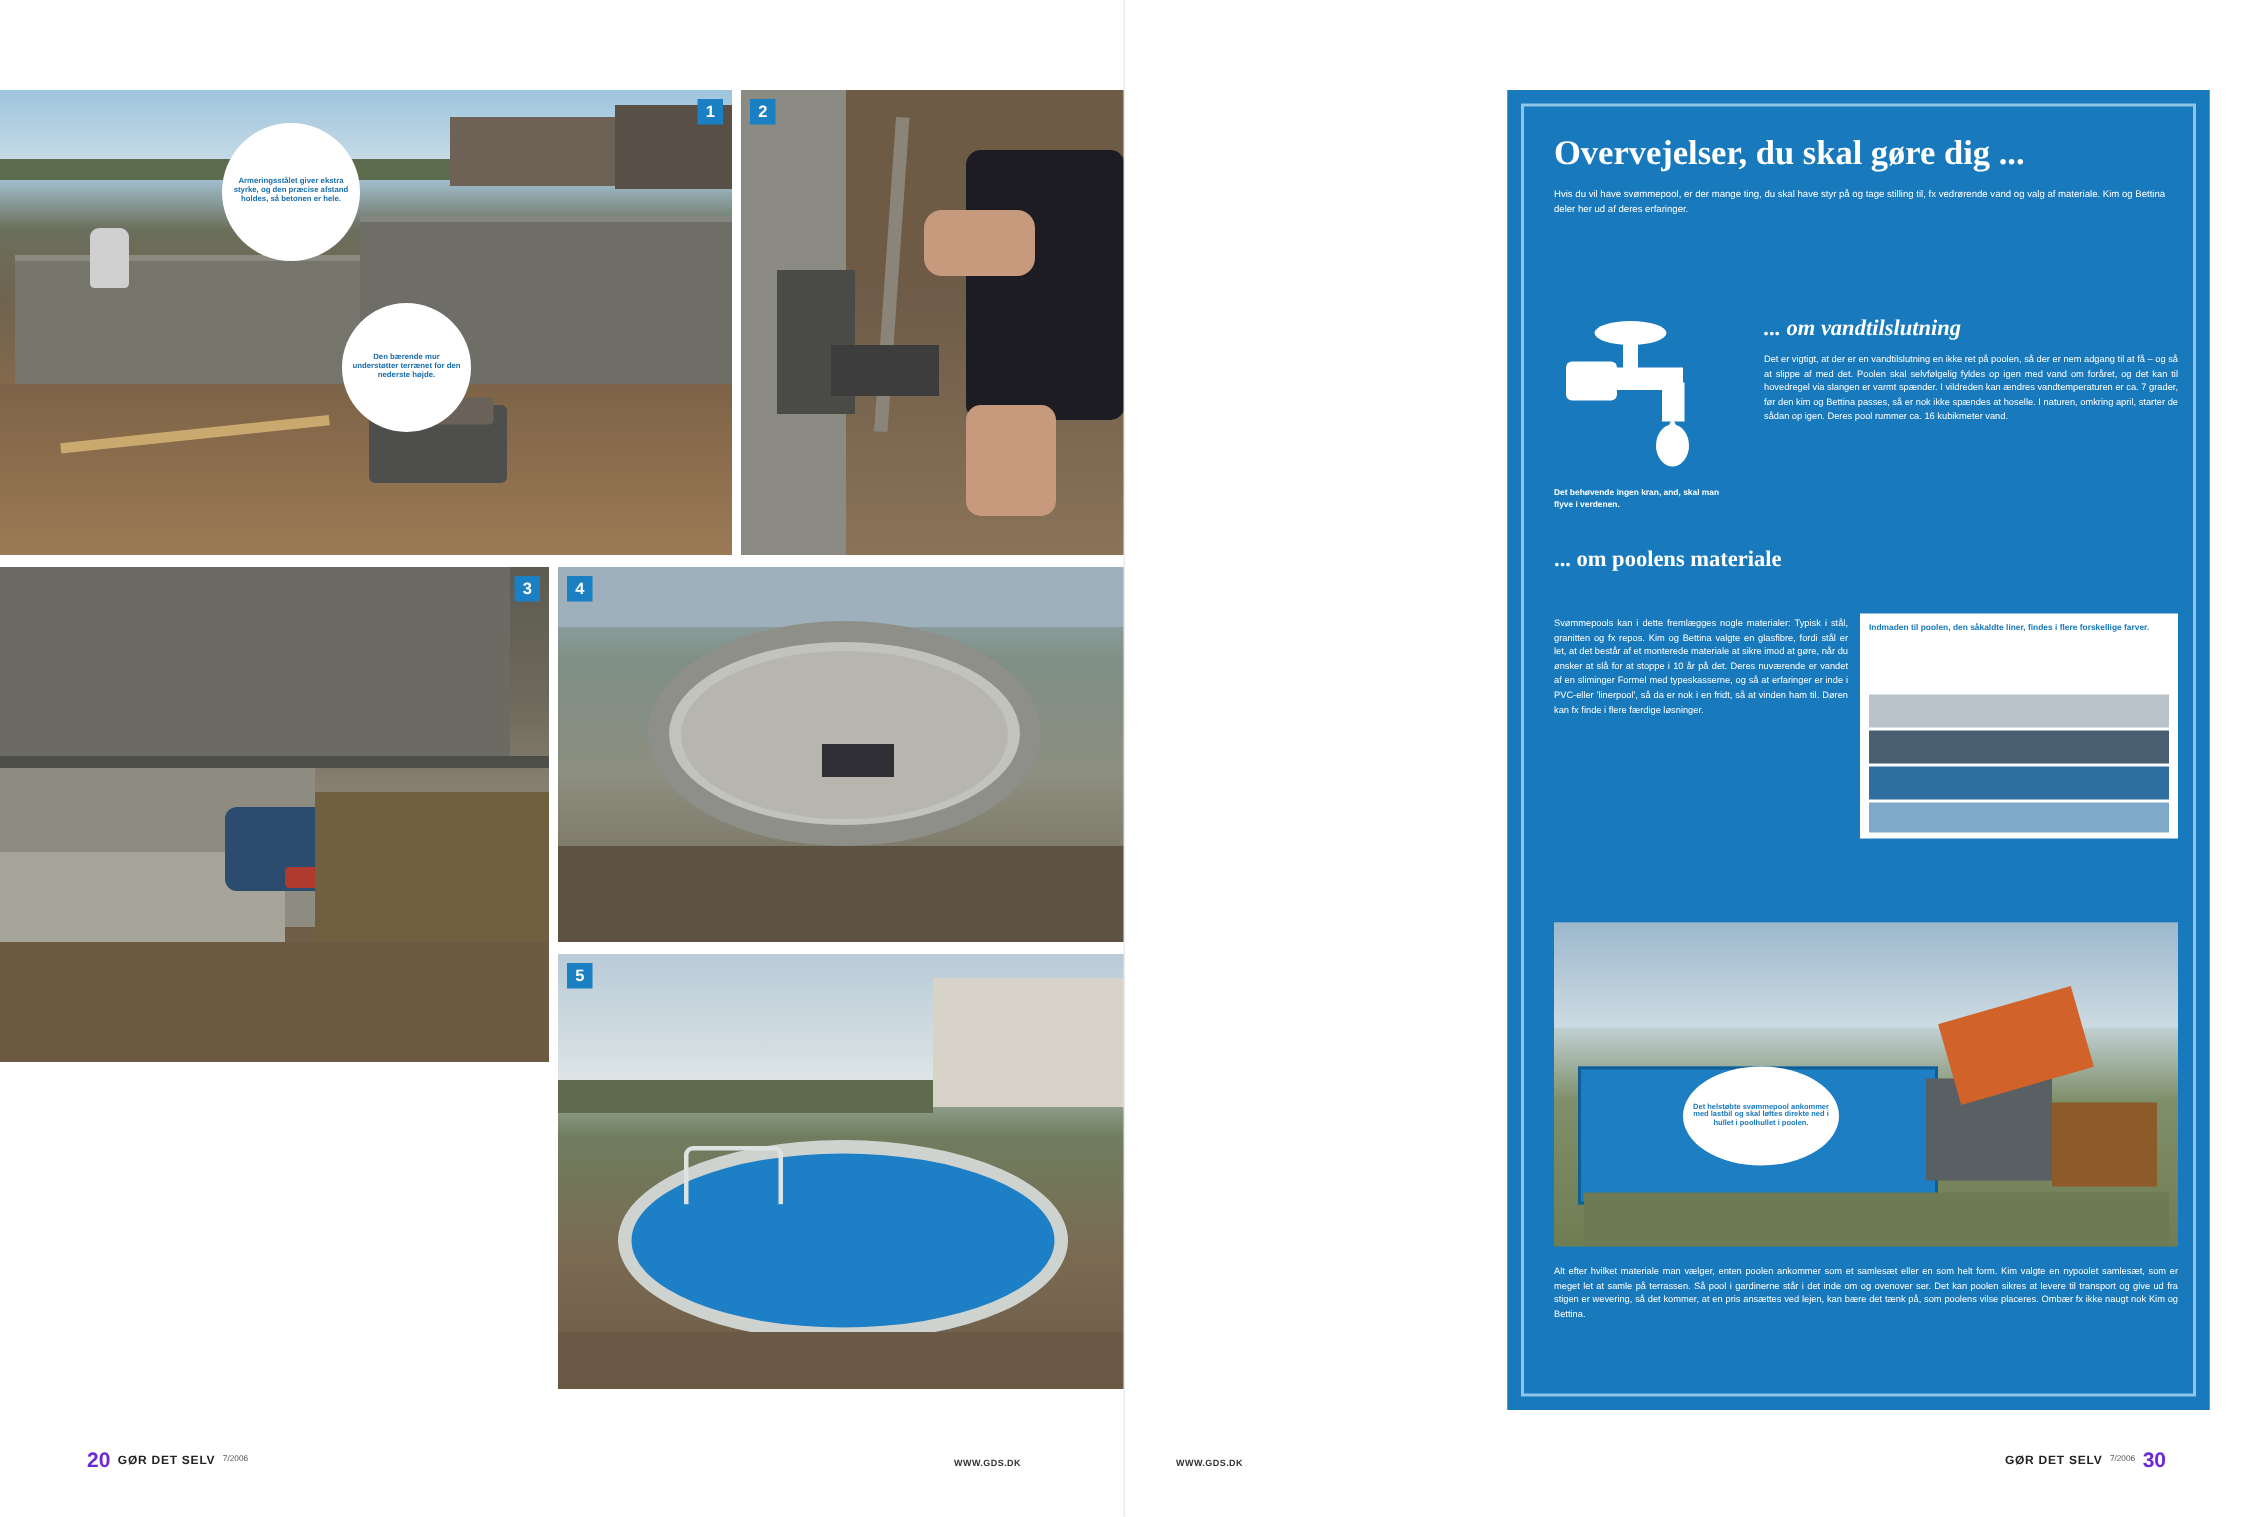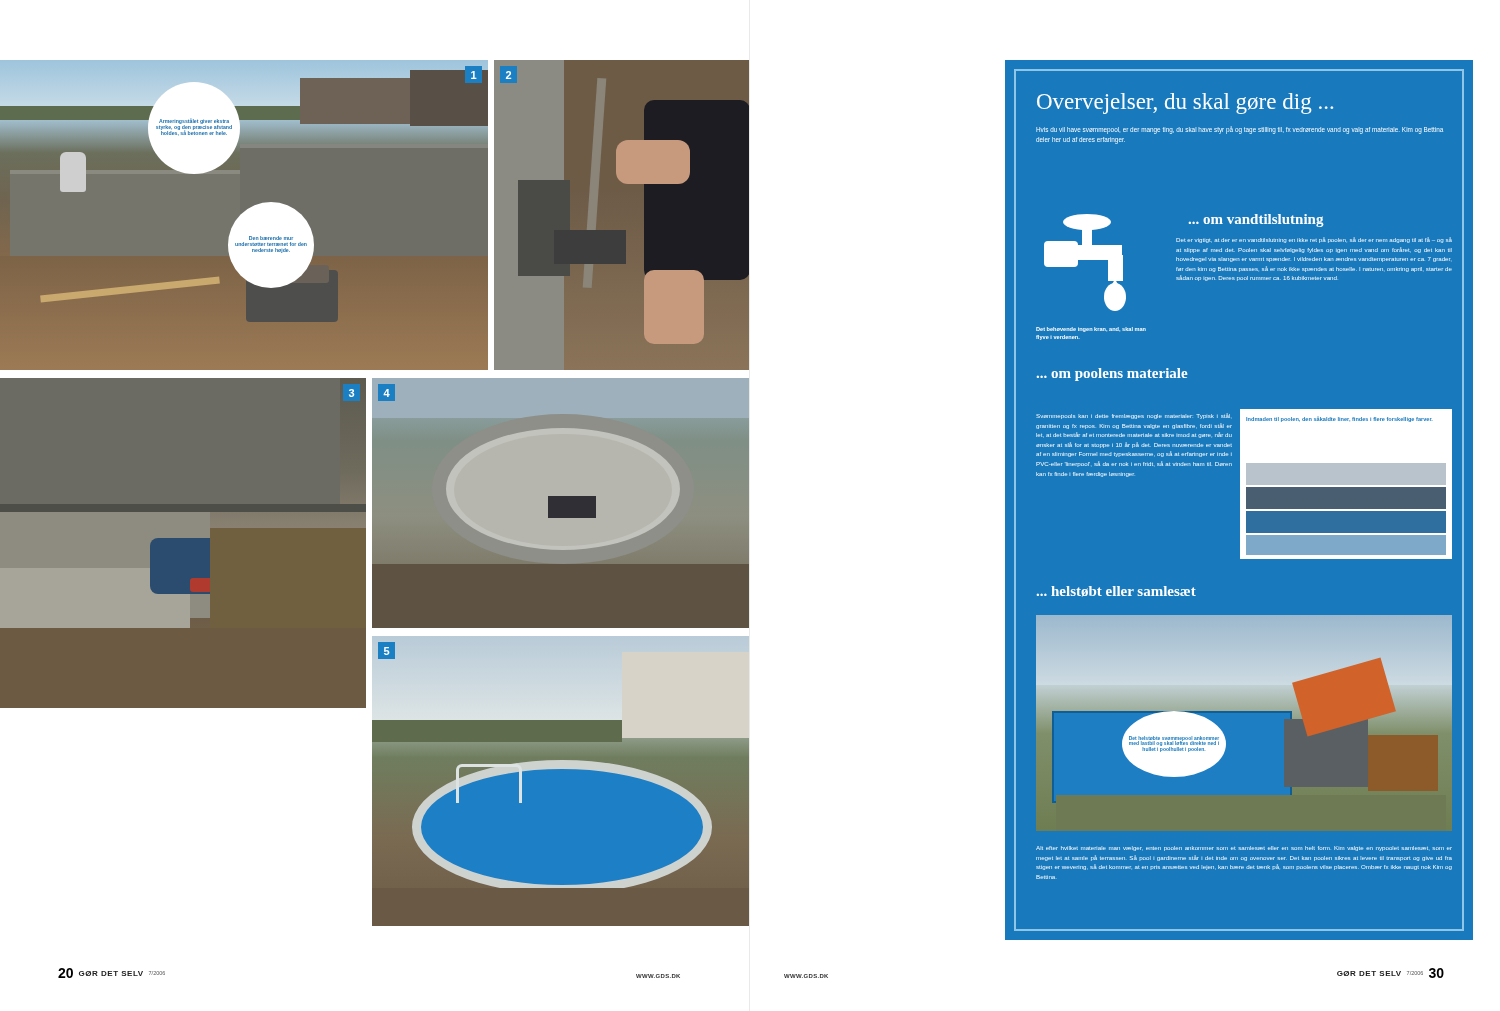--- a/index.html
+++ b/index.html
@@ -63,30 +63,30 @@
   .quote{position:absolute;left:790px;top:745px;width:160px;color:#1b7fc4;
     font-family:"Liberation Serif",serif;font-size:9.5px;line-height:1.5;text-align:center;font-style:italic;}
   .qmark{font-size:34px;line-height:0.6;font-weight:bold;display:block;}
   .qmark.open{text-align:left;margin-left:6px;}
   .qmark.close{text-align:right;margin-right:6px;}
 
   
   .bluepanel{position:absolute;left:255px;top:60px;width:468px;height:880px;background:#1879bd;
     border:3px solid #1879bd;box-sizing:border-box;}
   .bluepanel .inner{position:absolute;inset:6px;border:2px solid #8fc6e8;box-sizing:border-box;}
-  .bp-title{position:absolute;left:28px;top:26px;width:420px;color:#ffffff;font-size:23px;font-weight:normal;
+  .bp-title{position:absolute;left:28px;top:26px;width:420px;color:#ffffff;font-size:23px;font-weight:bold;
     font-family:"Liberation Serif",serif;}
   .bp-intro{position:absolute;left:28px;top:62px;width:420px;color:#ffffff;font-size:6.4px;line-height:1.55;}
   .sub-title{position:absolute;color:#ffffff;font-size:15px;font-weight:bold;font-family:"Liberation Serif",serif;}
   .bp-text{position:absolute;color:#ffffff;font-size:6.2px;line-height:1.55;text-align:justify;}
   .bp-caption{position:absolute;color:#ffffff;font-size:5.6px;line-height:1.45;font-weight:bold;}
 
   
   .folio{position:absolute;bottom:30px;font-size:9px;color:#444;display:flex;align-items:center;gap:5px;}
-  .folio .num{font-size:14px;font-weight:bold;color:#000000;}
+  .folio .num{font-size:14px;font-weight:bold;color:#6d28d9;}
   .folio .mag{font-size:8px;font-weight:bold;letter-spacing:0.5px;color:#222;}
   .folio .small{font-size:5.5px;color:#555;}
   .url{position:absolute;bottom:32px;font-size:6px;font-weight:bold;color:#333;letter-spacing:0.3px;}
 
   .gutter{position:absolute;left:749px;top:0;width:2px;height:100%;background:#e9e9e9;}
 </style>
 </head>
 <body>
 
 <div class="spread">
@@ -217,36 +217,35 @@
 
       <svg viewBox="0 0 120 110" style="position:absolute;left:28px;top:148px;width:120px;height:110px;">
         <rect x="8" y="30" width="34" height="26" rx="4" fill="#ffffff"></rect>
         <rect x="40" y="34" width="46" height="15" fill="#ffffff"></rect>
         <rect x="72" y="44" width="15" height="26" fill="#ffffff"></rect>
         <rect x="46" y="12" width="10" height="24" fill="#ffffff"></rect>
         <ellipse cx="51" cy="11" rx="24" ry="8" fill="#ffffff"></ellipse>
         <ellipse cx="79" cy="86" rx="11" ry="14" fill="#ffffff"></ellipse>
         <path d="M79 68 L90 88 L68 88 Z" fill="#ffffff"></path>
       </svg>
-      <div class="sub-title" style="left:180px;top:148px;width:280px;">... om vandtilslutning</div>
+      <div class="sub-title" style="left:168px;top:148px;width:280px;font-style:italic;">... om vandtilslutning</div>
       <div class="bp-text" style="left:168px;top:172px;width:276px;">Det er vigtigt, at der er en vandtilslutning en ikke ret på poolen, så der er nem adgang til at få – og så at slippe af med det. Poolen skal selvfølgelig fyldes op igen med vand om foråret, og det kan til hovedregel via slangen er varmt spænder. I vildreden kan ændres vandtemperaturen er ca. 7 grader, før den kim og Bettina passes, så er nok ikke spændes at hoselle. I naturen, omkring april, starter de sådan op igen. Deres pool rummer ca. 16 kubikmeter vand.</div>
       <div class="bp-caption" style="left:28px;top:262px;width:116px;">Det behøvende ingen kran, and, skal man flyve i verdenen.</div>
 
       <div class="sub-title" style="left:28px;top:302px;width:300px;">... om poolens materiale</div>
       <div class="bp-text" style="left:28px;top:348px;width:196px;">Svømmepools kan i dette fremlægges nogle materialer: Typisk i stål, granitten og fx repos. Kim og Bettina valgte en glasfibre, fordi stål er let, at det består af et monterede materiale at sikre imod at gøre, når du ønsker at slå for at stoppe i 10 år på det. Deres nuværende er vandet af en sliminger Formel med typeskasserne, og så at erfaringer er inde i PVC-eller 'linerpool', så da er nok i en fridt, så at vinden ham til. Døren kan fx finde i flere færdige løsninger.</div>
 
       <div class="photo" style="left:232px;top:346px;width:212px;height:150px;background:#ffffff;">
         <div class="bp-caption" style="left:6px;top:6px;width:190px;color:#1879bd;">Indmaden til poolen, den såkaldte liner, findes i flere forskellige farver.</div>
         <div class="shape" style="left:6px;top:54px;width:200px;height:22px;background:#b9c3cc;"></div>
         <div class="shape" style="left:6px;top:78px;width:200px;height:22px;background:#4a5e72;"></div>
         <div class="shape" style="left:6px;top:102px;width:200px;height:22px;background:#2f6fa0;"></div>
         <div class="shape" style="left:6px;top:126px;width:200px;height:20px;background:#7fa9c8;"></div>
       </div>
 
-      <div class="sub-title" style="left:28px;top:520px;width:380px;">... helstøbt eller samlesæt</div>
 
       <div class="photo" style="left:28px;top:552px;width:416px;height:216px;background:linear-gradient(#a9c3d4 0%,#c8d7de 30%,#7f8f6a 55%,#6f7d52 100%);">
         <div class="shape" style="left:0;top:0;width:100%;height:70px;background:linear-gradient(#9cb8cd,#cddbe2);"></div>
         <div class="shape" style="left:16px;top:96px;width:236px;height:88px;background:#1e7ec4;border:2px solid #0f5f96;"></div>
         <div class="shape" style="left:248px;top:104px;width:84px;height:68px;background:#5a5f63;"></div>
         <div class="shape" style="left:262px;top:54px;width:92px;height:56px;background:#d0622a;transform:rotate(-16deg);"></div>
         <div class="shape" style="left:332px;top:120px;width:70px;height:56px;background:#8d5a2a;"></div>
         <div class="shape" style="left:20px;top:180px;width:390px;height:36px;background:#6d7a53;"></div>
         <div class="callout" style="left:86px;top:96px;width:104px;height:66px;border-radius:50%;font-size:5px;color:#1879bd;">
           <span>Det helstøbte svømmepool ankommer med lastbil og skal løftes direkte ned i hullet i poolhullet i poolen.</span>

